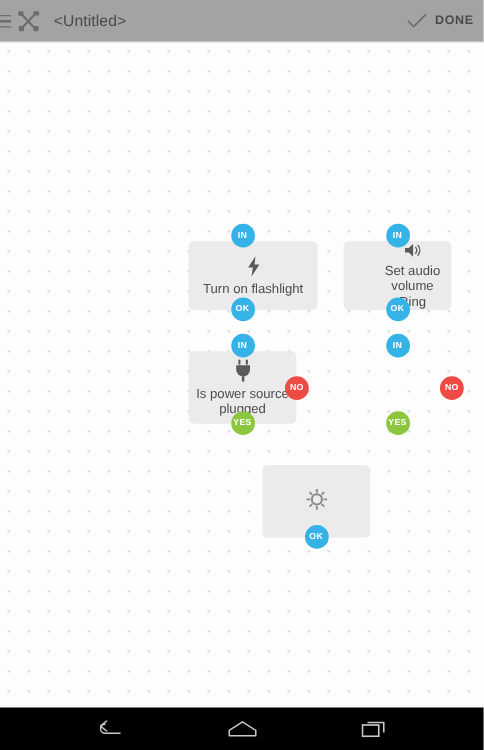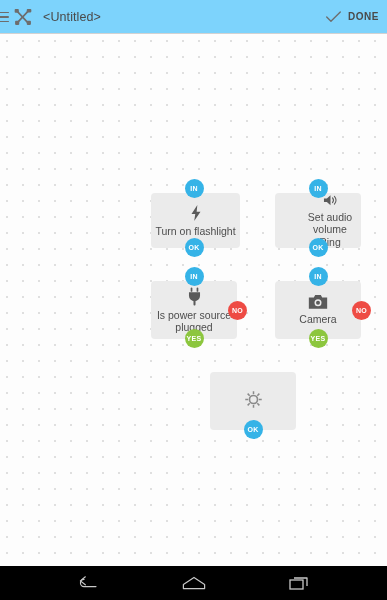--- a/index.html
+++ b/index.html
@@ -21,21 +21,21 @@
     overflow: hidden;
     background: #ffffff;
   }
 
   
   .topbar {
     position: absolute;
     left: 0; top: 0;
     width: 387px;
     height: 34px;
-    background: #7dd3fc;
+    background: #a3a3a3;
     border-bottom: 1px solid #d2d2d2;
     display: flex;
     align-items: center;
     box-sizing: border-box;
     padding: 0 8px 0 0;
   }
   .topbar-left {
     display: flex;
     align-items: center;
     flex: 1 1 auto;
@@ -206,21 +206,21 @@
     <div class="done-btn">
       <svg class="icon-check" viewBox="0 0 20 16">
         <polyline points="2,8 7,13 18,2" fill="none" stroke="#6d6d6d" stroke-width="1.6" stroke-linecap="round" stroke-linejoin="round"></polyline>
       </svg>
       <span class="done-label">DONE</span>
     </div>
   </div>
 
   <div class="canvas">
 
-    <div class="block" style="left:151px; top:159px; width:89px; height:55px;">
+    <div class="block" style="left:151px; top:159px; width:103px; height:55px;">
       <svg class="block-icon" width="16" height="18" viewBox="0 0 16 20">
         <path d="M9.5 1 L3 11 L7.2 11 L6 19 L13 8.5 L8.7 8.5 Z" fill="#5a5a5a"></path>
       </svg>
       <div class="block-label">Turn on flashlight</div>
     </div>
     <div class="badge badge-in" style="left:184.5px; top:145px;">IN</div>
     <div class="badge badge-ok" style="left:184.5px; top:204px;">OK</div>
 
     <div class="block" style="left:275px; top:159px; width:86px; height:55px;padding-left:24px;">
       <svg class="block-icon" width="19" height="17" viewBox="0 0 22 20">
@@ -241,28 +241,20 @@
         <path d="M3.5 6 H16.5 V10 a6.5 6.5 0 0 1 -13 0 Z" fill="#5a5a5a"></path>
         <rect x="8.8" y="16" width="2.4" height="5.5" rx="1" fill="#5a5a5a"></rect>
       </svg>
       <div class="block-label">Is power source
 plugged</div>
     </div>
     <div class="badge badge-in" style="left:184.5px; top:233px;">IN</div>
     <div class="badge badge-no" style="left:228px; top:267px;">NO</div>
     <div class="badge badge-yes" style="left:184.5px; top:295px;">YES</div>
 
-    <div class="block" style="left:275px; top:247px; width:86px; height:58px;">
-      <svg class="block-icon" width="20" height="16" viewBox="0 0 24 19">
-        <path d="M1 4 H7 L8.6 1.2 H15.4 L17 4 H23 V17.5 H1 Z" fill="#5a5a5a"></path>
-        <circle cx="12" cy="10.5" r="4.2" fill="#ebebeb"></circle>
-        <circle cx="12" cy="10.5" r="2.4" fill="#5a5a5a"></circle>
-      </svg>
-      <div class="block-label">Camera</div>
-    </div>
     <div class="badge badge-in" style="left:308.5px; top:233px;">IN</div>
     <div class="badge badge-no" style="left:352px; top:267px;">NO</div>
     <div class="badge badge-yes" style="left:308.5px; top:295px;">YES</div>
 
     <div class="block" style="left:210px; top:338px; width:86px; height:58px;">
       <svg class="block-icon" width="19" height="19" viewBox="0 0 24 24">
         <g fill="none" stroke="#8a8a8a" stroke-width="2.1">
           <circle cx="12" cy="12" r="5.1"></circle>
           <g stroke-linecap="butt" stroke-width="1.9">
             <line x1="12" y1="1.6" x2="12" y2="5.2"></line>

